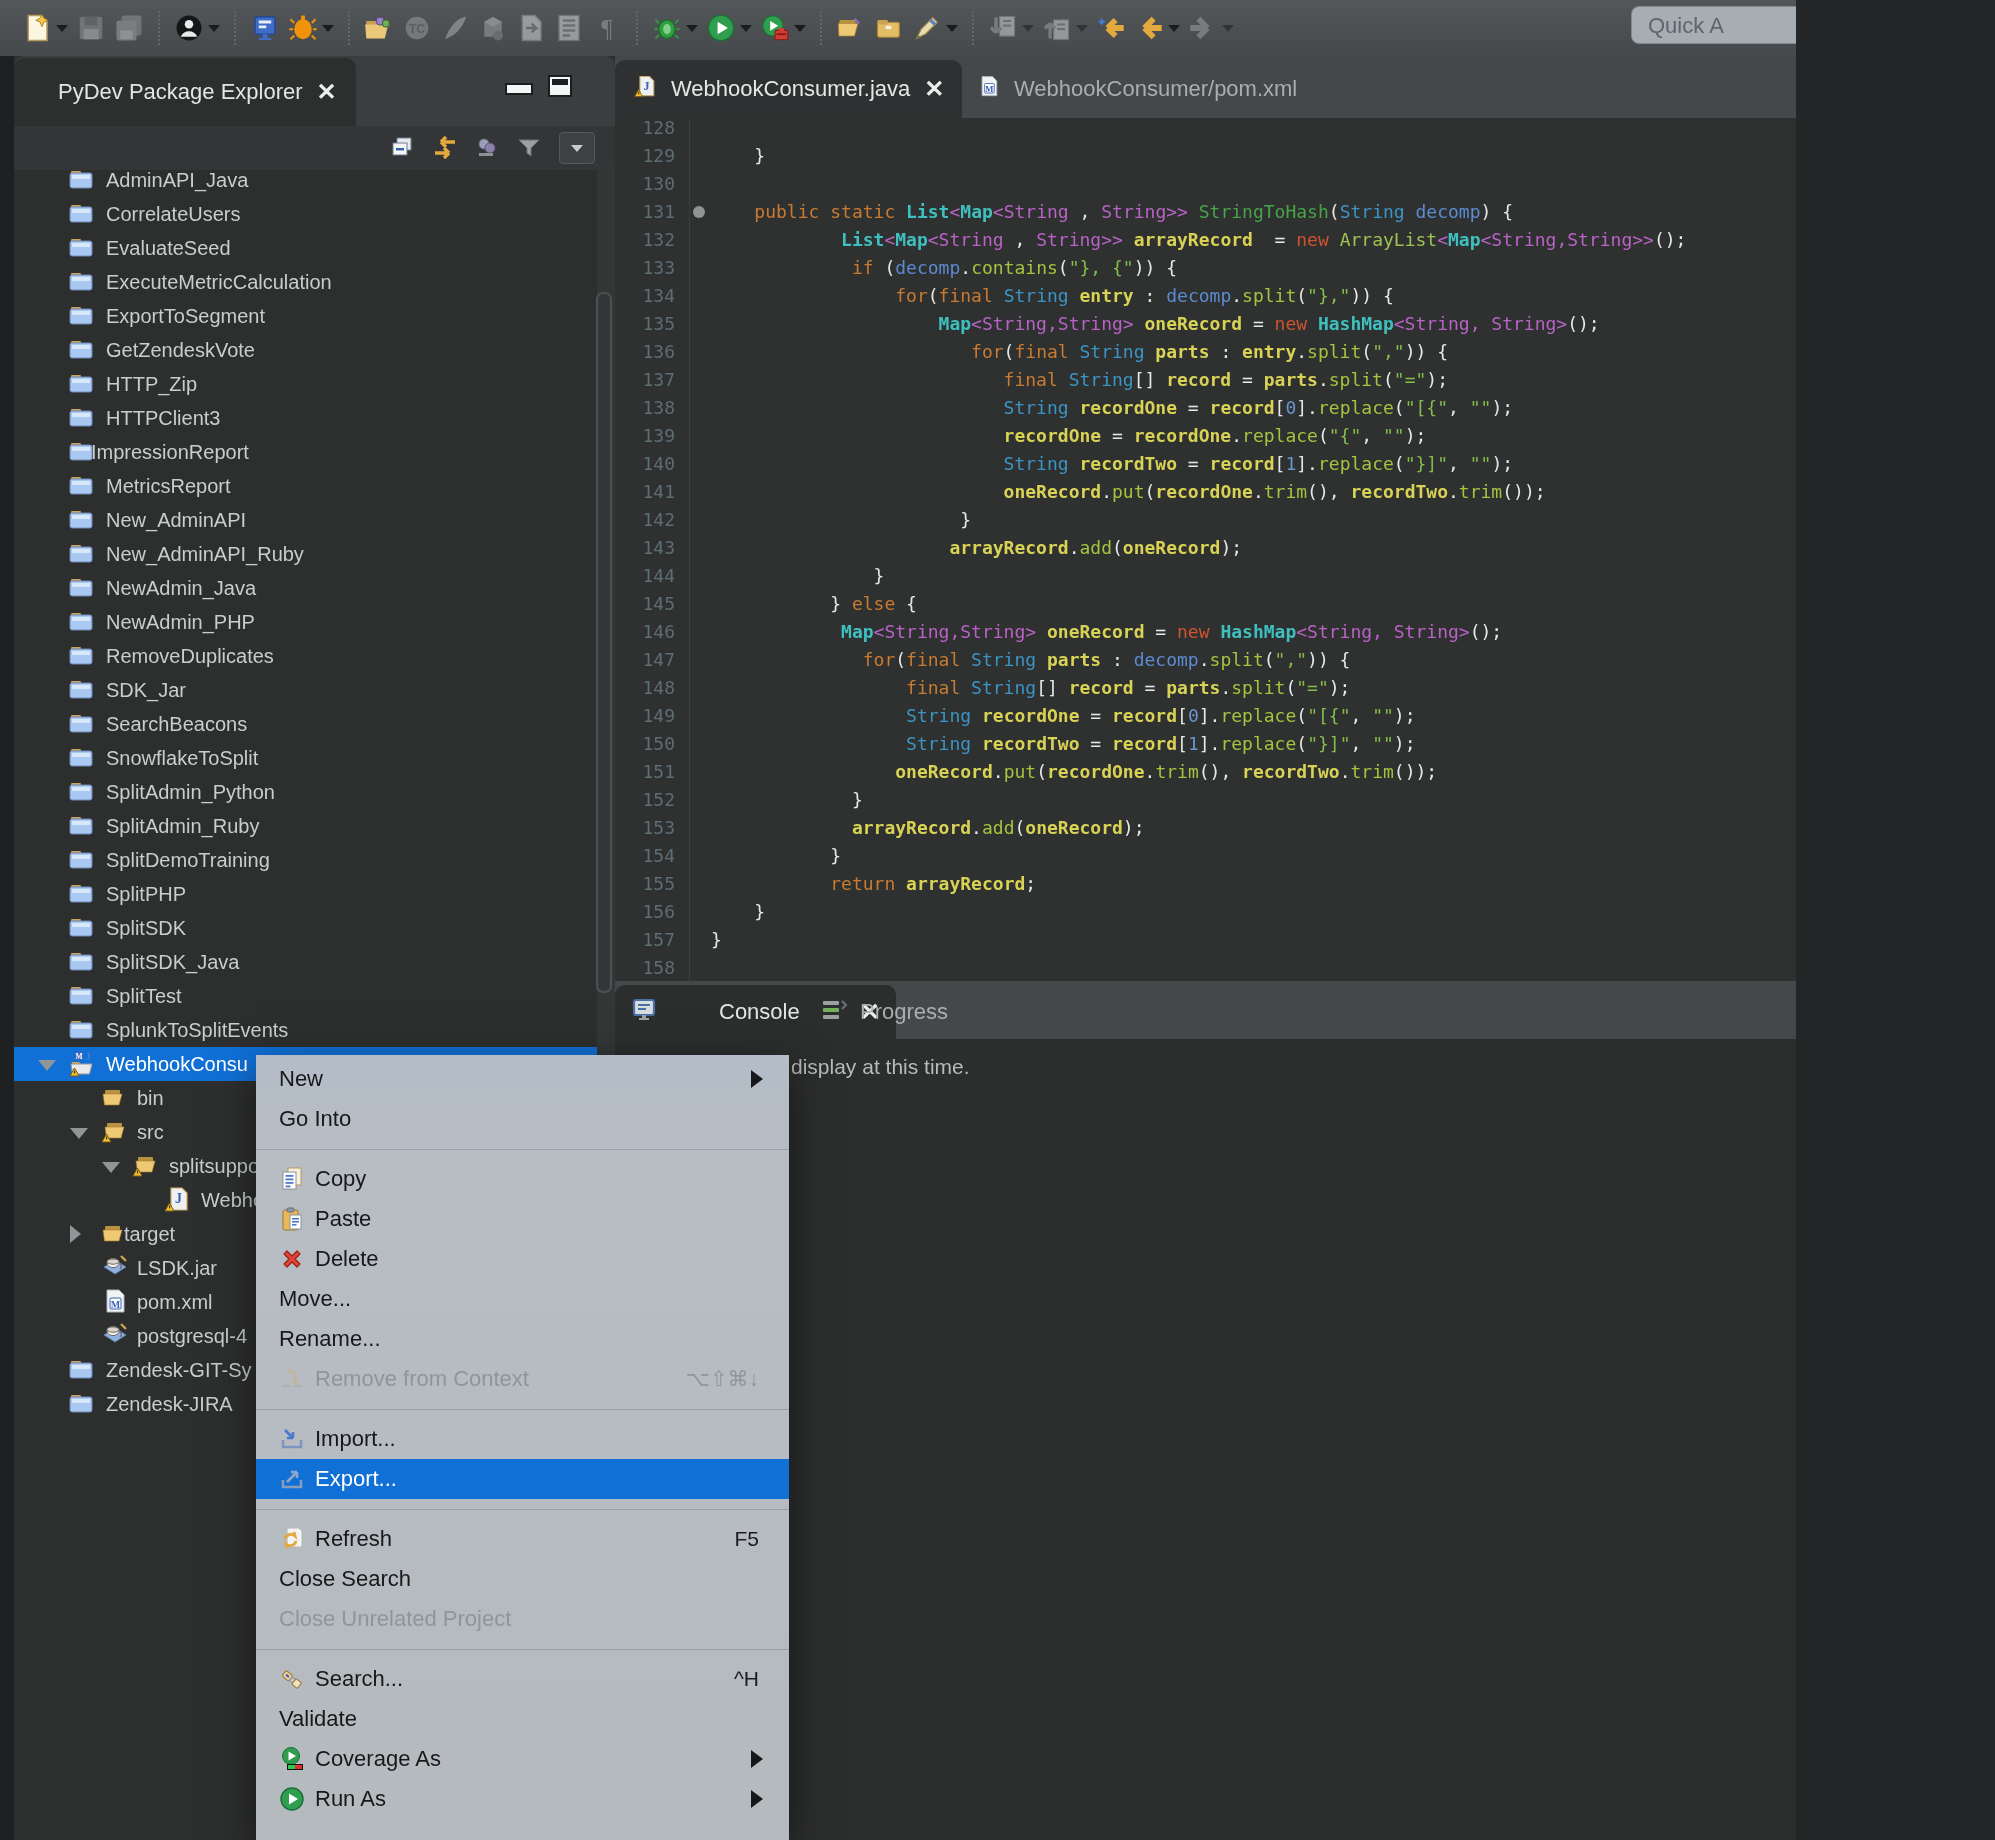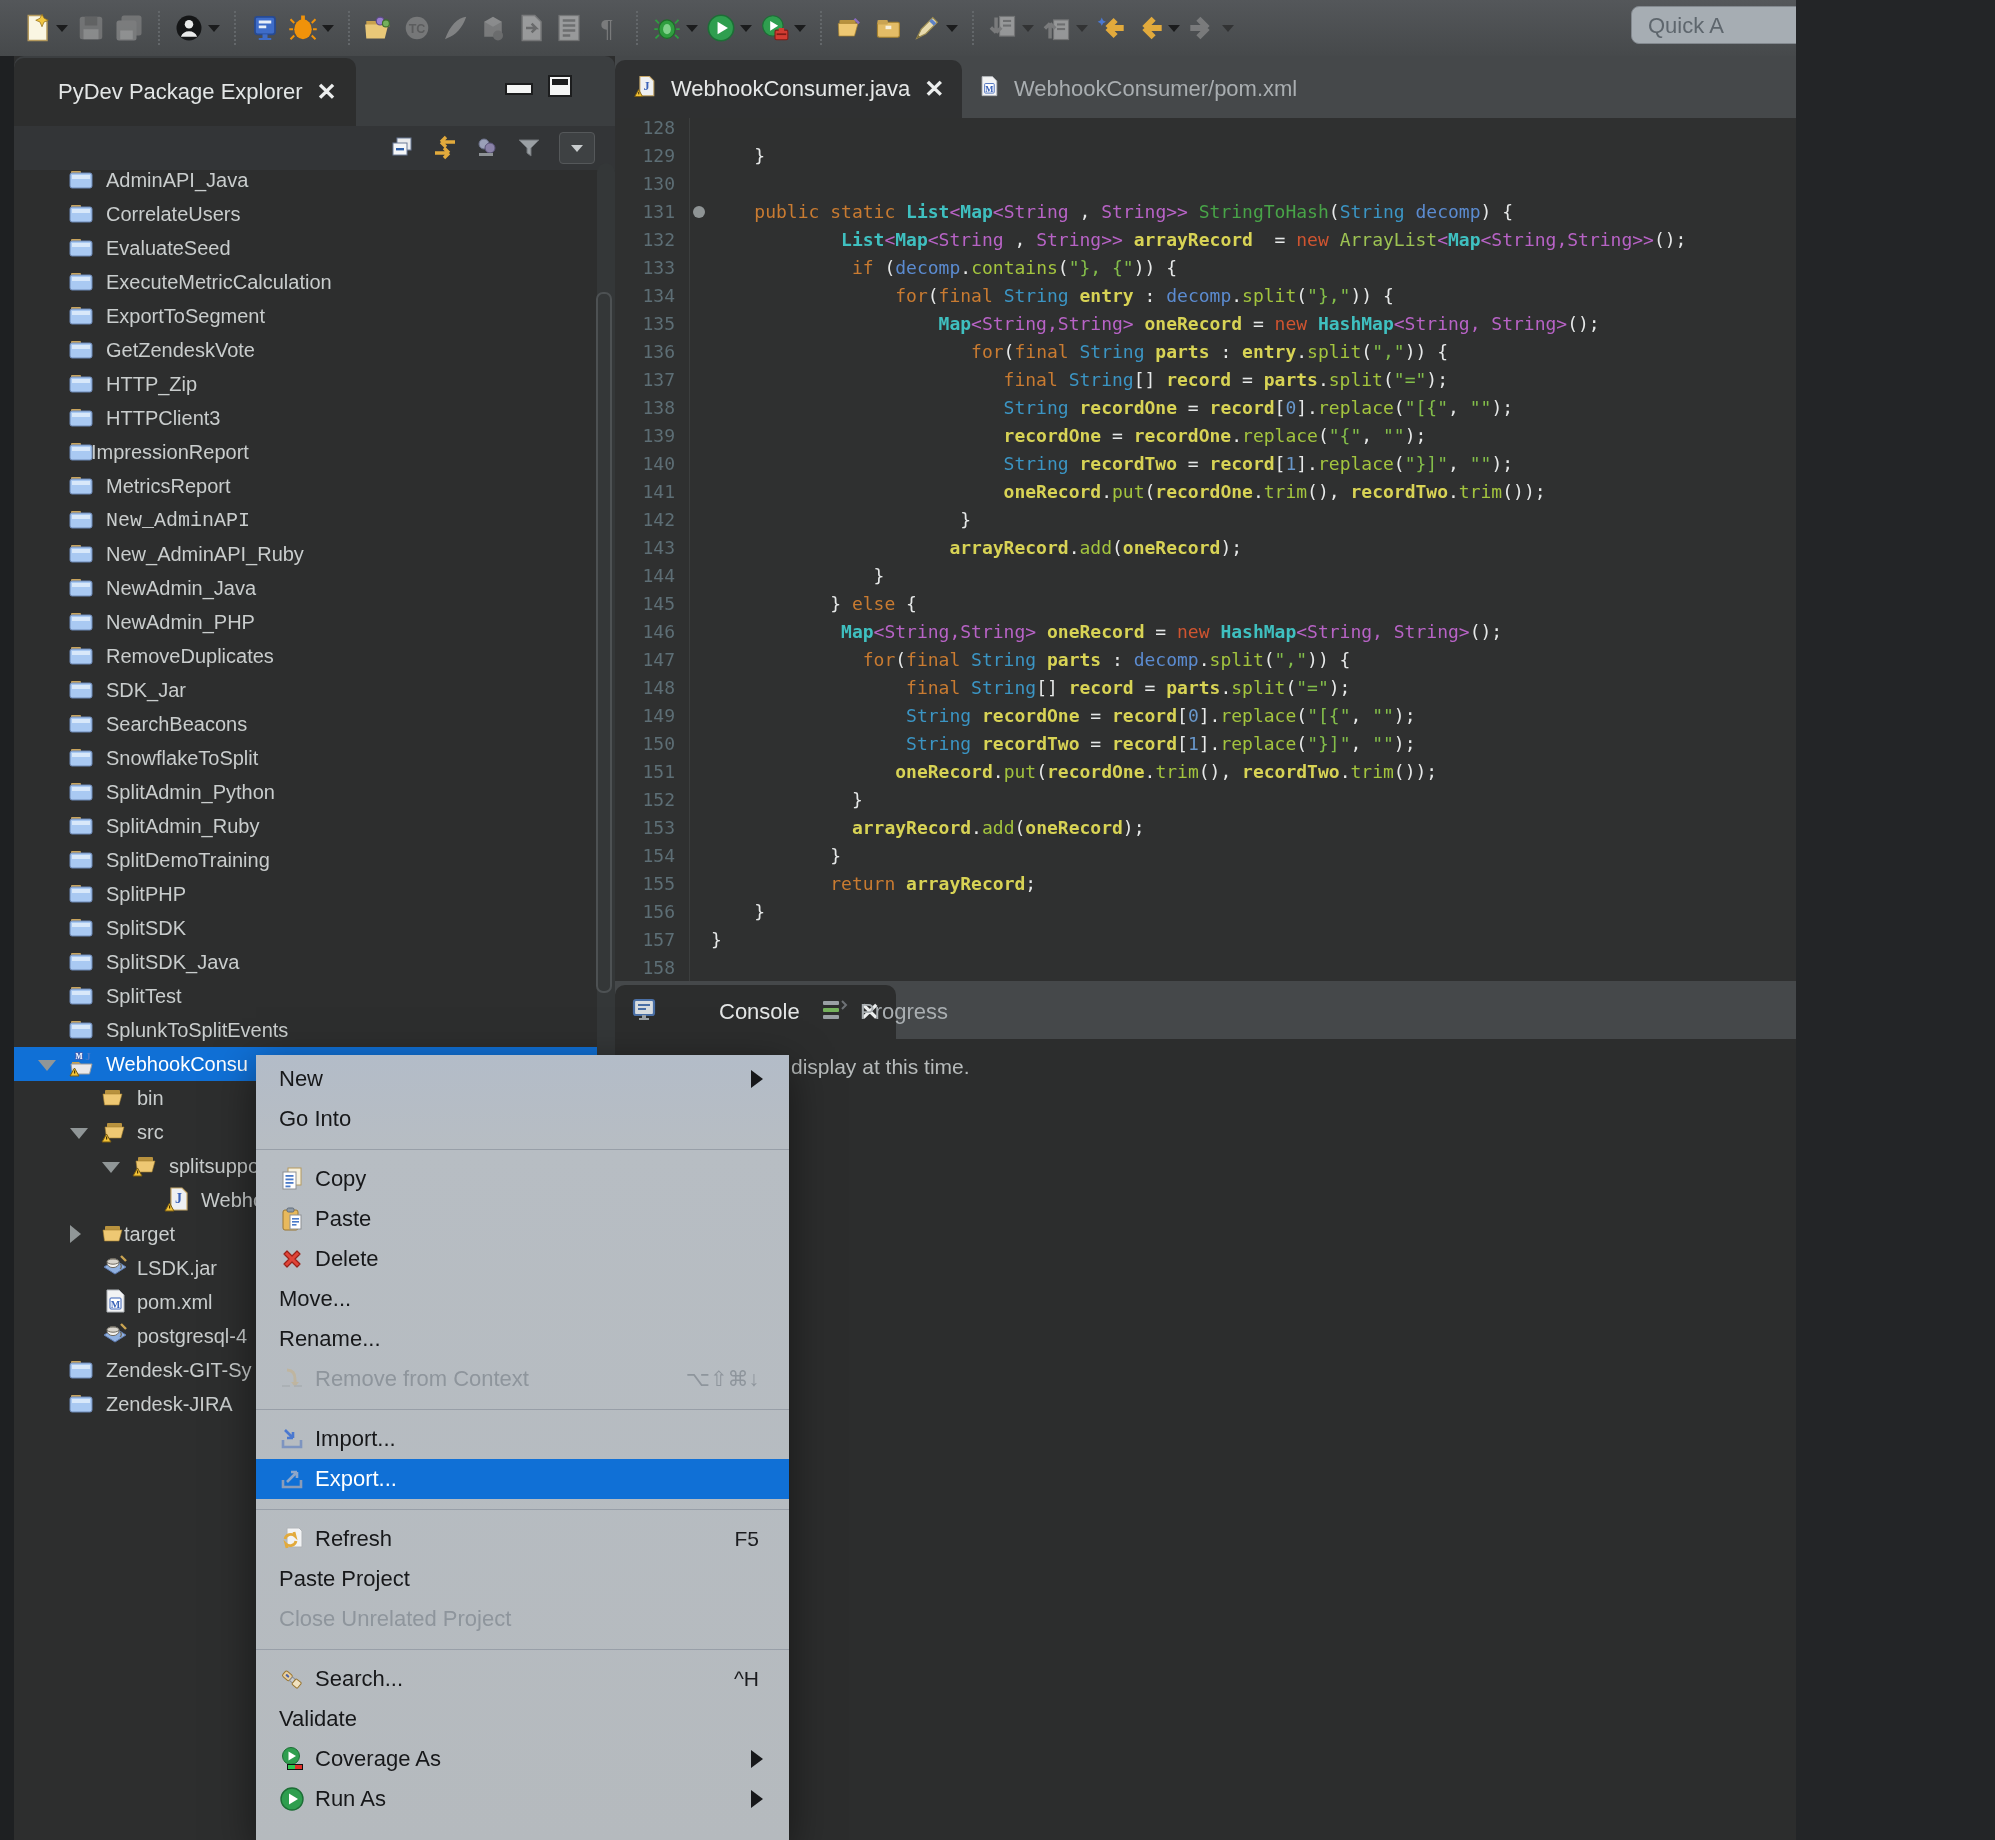--- a/index.html
+++ b/index.html
@@ -422,21 +422,21 @@
               <rect x="4" y="9" width="18" height="4" fill="#d8e8fa"></rect>
             </svg></span>
           <span class="tlabel" style="left: 92px;">MetricsReport</span>
         </div>
         <div class="trow">
           <span class="ticon" style="left: 54px;"><svg viewBox="0 0 30 28" xmlns="http://www.w3.org/2000/svg">
               <rect x="3" y="5" width="10" height="5" rx="1" fill="#c9a45c"></rect>
               <rect x="2" y="7" width="22" height="15" rx="2" fill="#a9c9f2" stroke="#6b87b5"></rect>
               <rect x="4" y="9" width="18" height="4" fill="#d8e8fa"></rect>
             </svg></span>
-          <span class="tlabel" style="left: 92px; font-family: Liberation Mono, monospace;">New_AdminAPI</span>
+          <span class="tlabel" style="left: 92px;">New_AdminAPI</span>
         </div>
         <div class="trow">
           <span class="ticon" style="left: 54px;"><svg viewBox="0 0 30 28" xmlns="http://www.w3.org/2000/svg">
               <rect x="3" y="5" width="10" height="5" rx="1" fill="#c9a45c"></rect>
               <rect x="2" y="7" width="22" height="15" rx="2" fill="#a9c9f2" stroke="#6b87b5"></rect>
               <rect x="4" y="9" width="18" height="4" fill="#d8e8fa"></rect>
             </svg></span>
           <span class="tlabel" style="left: 92px;">New_AdminAPI_Ruby</span>
         </div>
         <div class="trow">
@@ -843,21 +843,21 @@
           <svg viewBox="0 0 26 26" xmlns="http://www.w3.org/2000/svg">
             <path d="M8 2 h12 l3 3 v16 h-15 z" fill="#f2f3f4" stroke="#b0b4b8"></path>
             <path d="M6 13 a6 6 0 0 1 10-3 l-1-4" stroke="#e2aa3c" stroke-width="2.8" fill="none"></path>
             <path d="M17 15 a6 6 0 0 1 -10 3 l1 4" stroke="#e2aa3c" stroke-width="2.8" fill="none"></path>
           </svg>
         </span>
         <span class="mlabel">Refresh</span>
         <span class="mshort">F5</span>
       </div>
       <div class="mitem">
-        <span class="mlabel">Paste Project</span>
+        <span class="mlabel">Close Search</span>
       </div>
       <div class="mitem dis">
         <span class="mlabel">Close Unrelated Project</span>
       </div>
       <div class="msep">
         <div></div>
       </div>
       <div class="mitem">
         <span class="micon">
           <svg viewBox="0 0 26 26" xmlns="http://www.w3.org/2000/svg">

